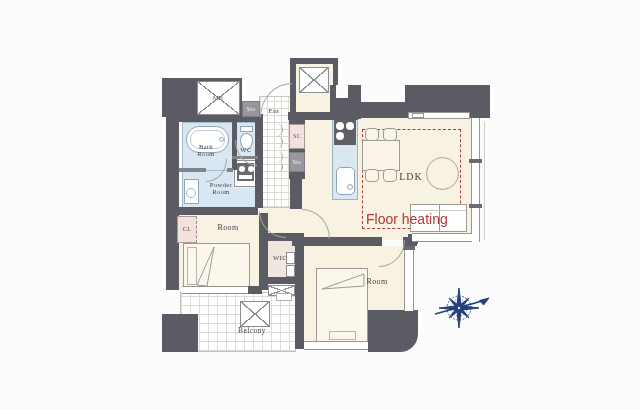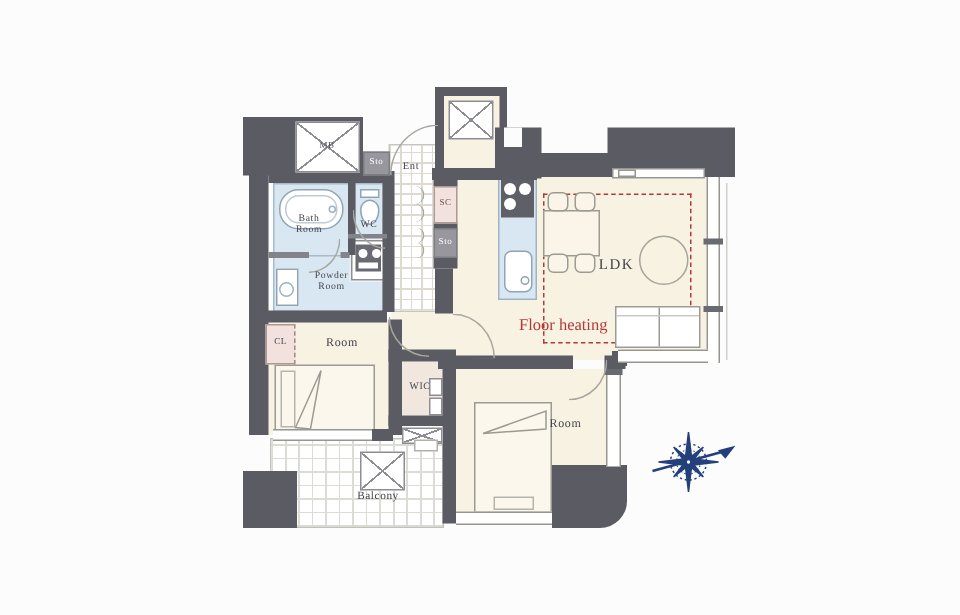--- a/index.html
+++ b/index.html
@@ -175,21 +175,21 @@
     <span class="abs" style="position:static;display:block">Room</span>
   </div>
   <div class="lbl" style="left:221px;top:188px;font-size:6.5px">
     <span style="display:block">Powder</span>
     <span style="display:block">Room</span>
   </div>
   <div class="lbl" style="left:187px;top:229px;font-size:6px">CL</div>
   <div class="lbl" style="left:228px;top:228px;font-size:8px">Room</div>
   <div class="lbl" style="left:280px;top:258px;font-size:6.5px">WIC</div>
   <div class="lbl" style="left:411px;top:177px;font-size:10px;letter-spacing:1px">LDK</div>
-  <div class="abs" style="left:346px;top:211px;font-size:11px;color:#b23a3a;font-family:Liberation Serif, serif">Floor heating</div>
+  <div class="abs" style="left:366px;top:211px;font-size:14px;color:#b23a3a;font-family:Liberation Sans, sans-serif">Floor heating</div>
   <div class="lbl" style="left:377px;top:282px;font-size:8px">Room</div>
   <div class="lbl" style="left:252px;top:331px;font-size:7.5px">Balcony</div>
 
   <svg width="56" height="50" viewBox="0 0 56 50" style="position:absolute;left:434px;top:282px">
     <g stroke="#24407c" fill="#24407c">
       <circle cx="25" cy="26" r="12" fill="none" stroke-width="1" stroke-dasharray="1.5 1.8"></circle>
       <circle cx="25" cy="26" r="8" fill="none" stroke-width="0.7" stroke-dasharray="1 1.4"></circle>
       <polygon points="25,6 27.4,26 22.6,26"></polygon>
       <polygon points="25,46 27.4,26 22.6,26"></polygon>
       <polygon points="5,26 25,23.6 25,28.4"></polygon>

